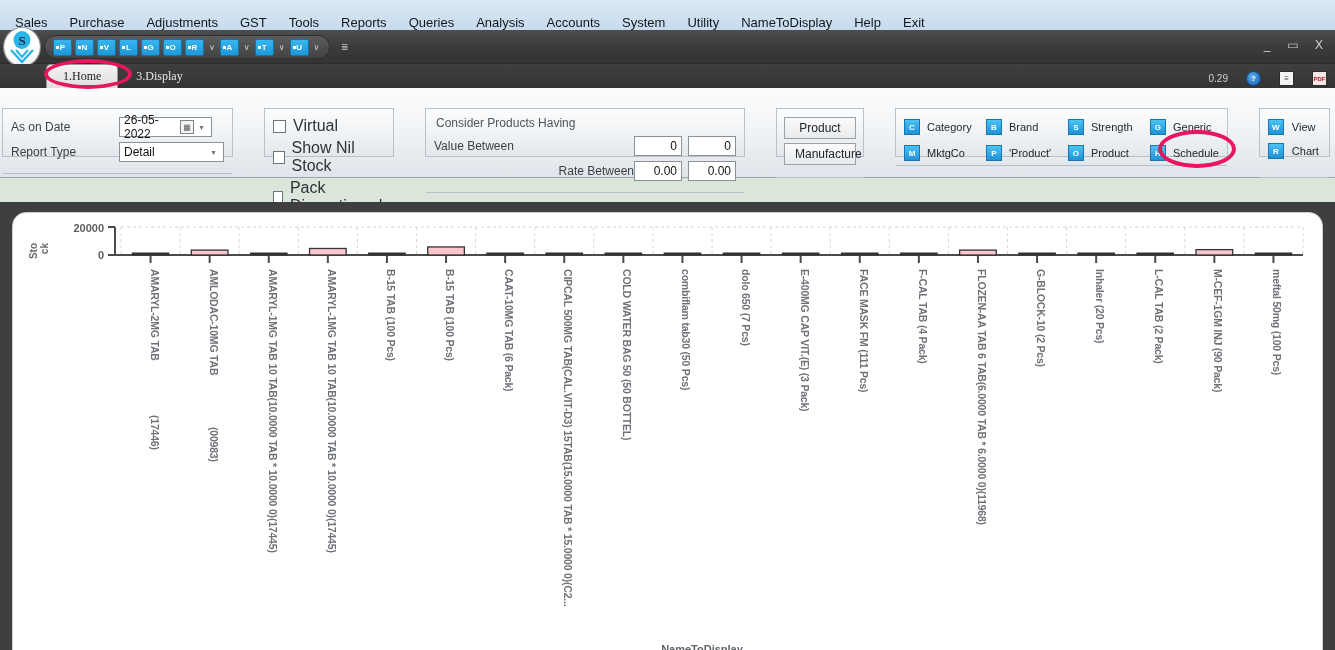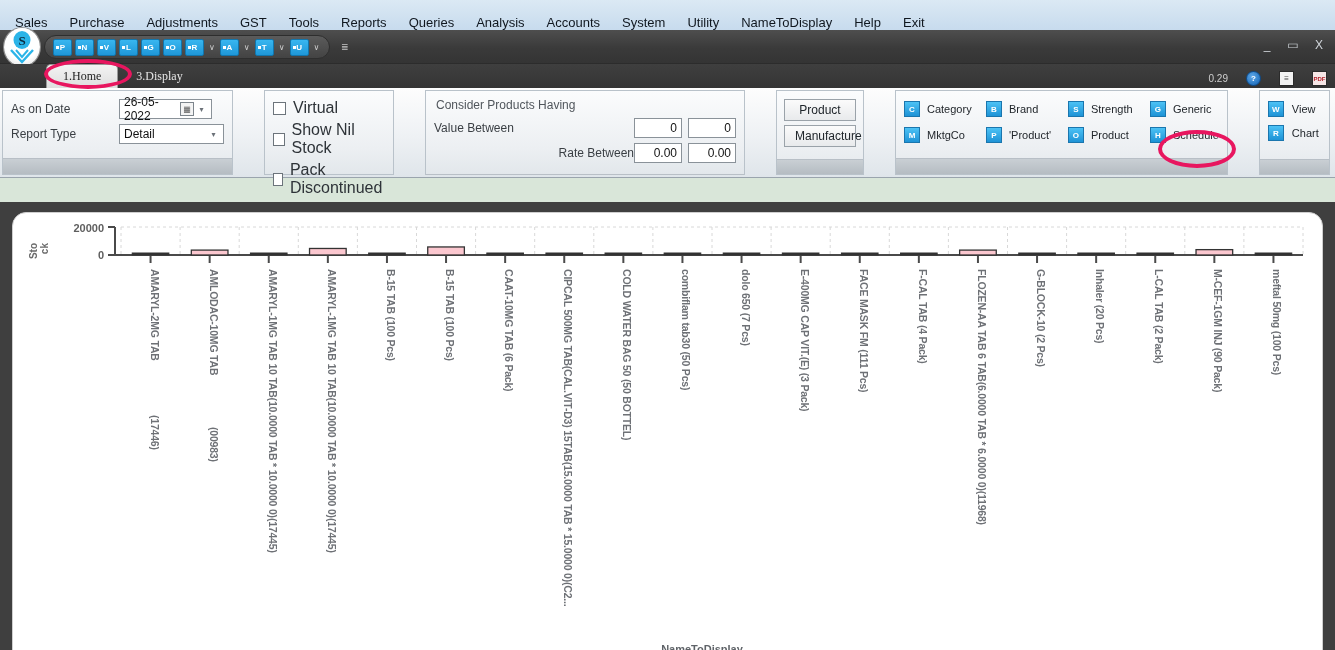--- a/index.html
+++ b/index.html
@@ -86,21 +86,21 @@
   .mini{ width:15px;height:15px;border:1px solid #2b2b2b;display:flex;align-items:center;justify-content:center;font-size:8px;font-weight:bold;}
   .mini.help{ border-radius:50%; background:radial-gradient(circle at 40% 35%,#5fa9ea,#1060b0); color:#fff; border-color:#0c4d8f;}
   .mini.doc{ background:#f2f2f2; color:#444; }
   .mini.pdf{ background:#f6e6e6; color:#b1202a; }
 
   
   #ribbon{
     position:relative; height:90px; width:100%;
     background:linear-gradient(#fdfdfd,#eef1f4 55%,#dfe5ea);
     border-bottom:1px solid #9aa4ad;
-    display:flex; align-items:stretch; padding:2px 2px;gap:28px;
+    display:flex; align-items:stretch; padding:20px 2px;gap:28px;
   }
   .grp{
     position:relative;
     border:1px solid #b9c2ca; background:linear-gradient(#fbfcfd,#eceff2 70%,#e2e7eb);
     margin-right:3px; display:flex; flex-direction:column;
   }
   .grp .body{ flex:1; padding:6px 8px; }
   .grp .cap{
     height:16px; background:linear-gradient(#8d8d8d,#6f6f6f);
     color:#fff; font-size:10px; text-align:center; line-height:16px;

